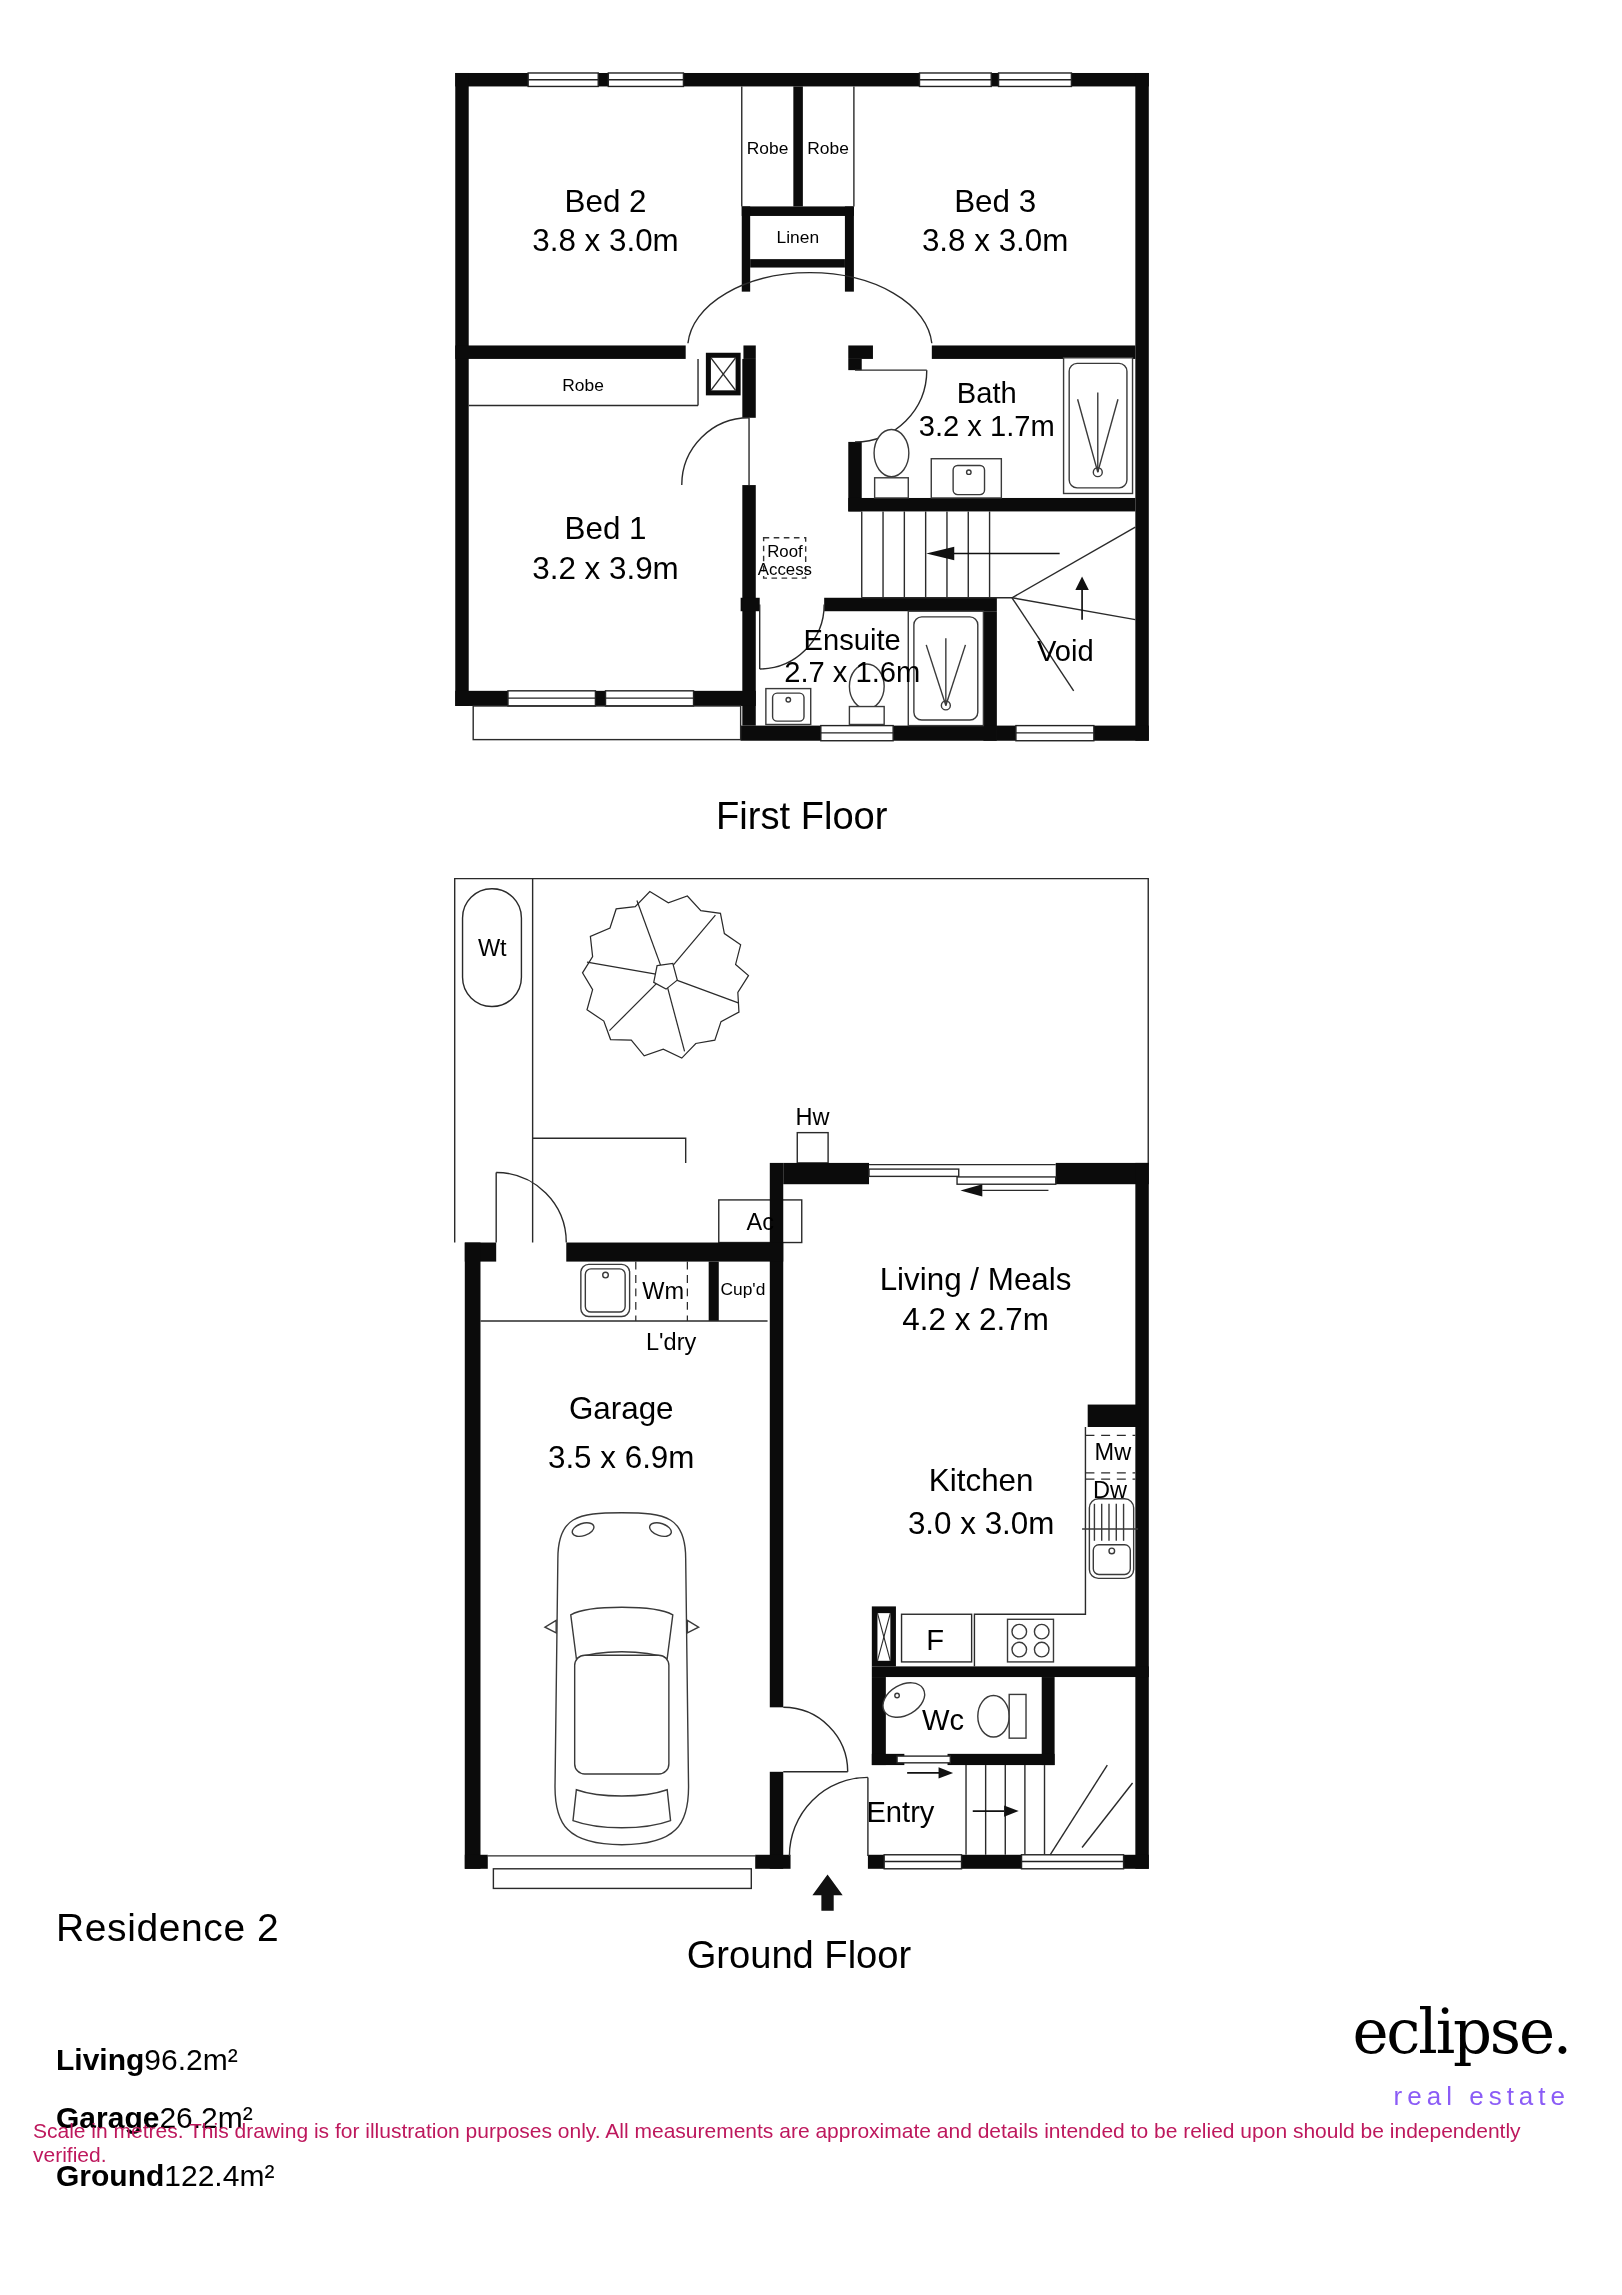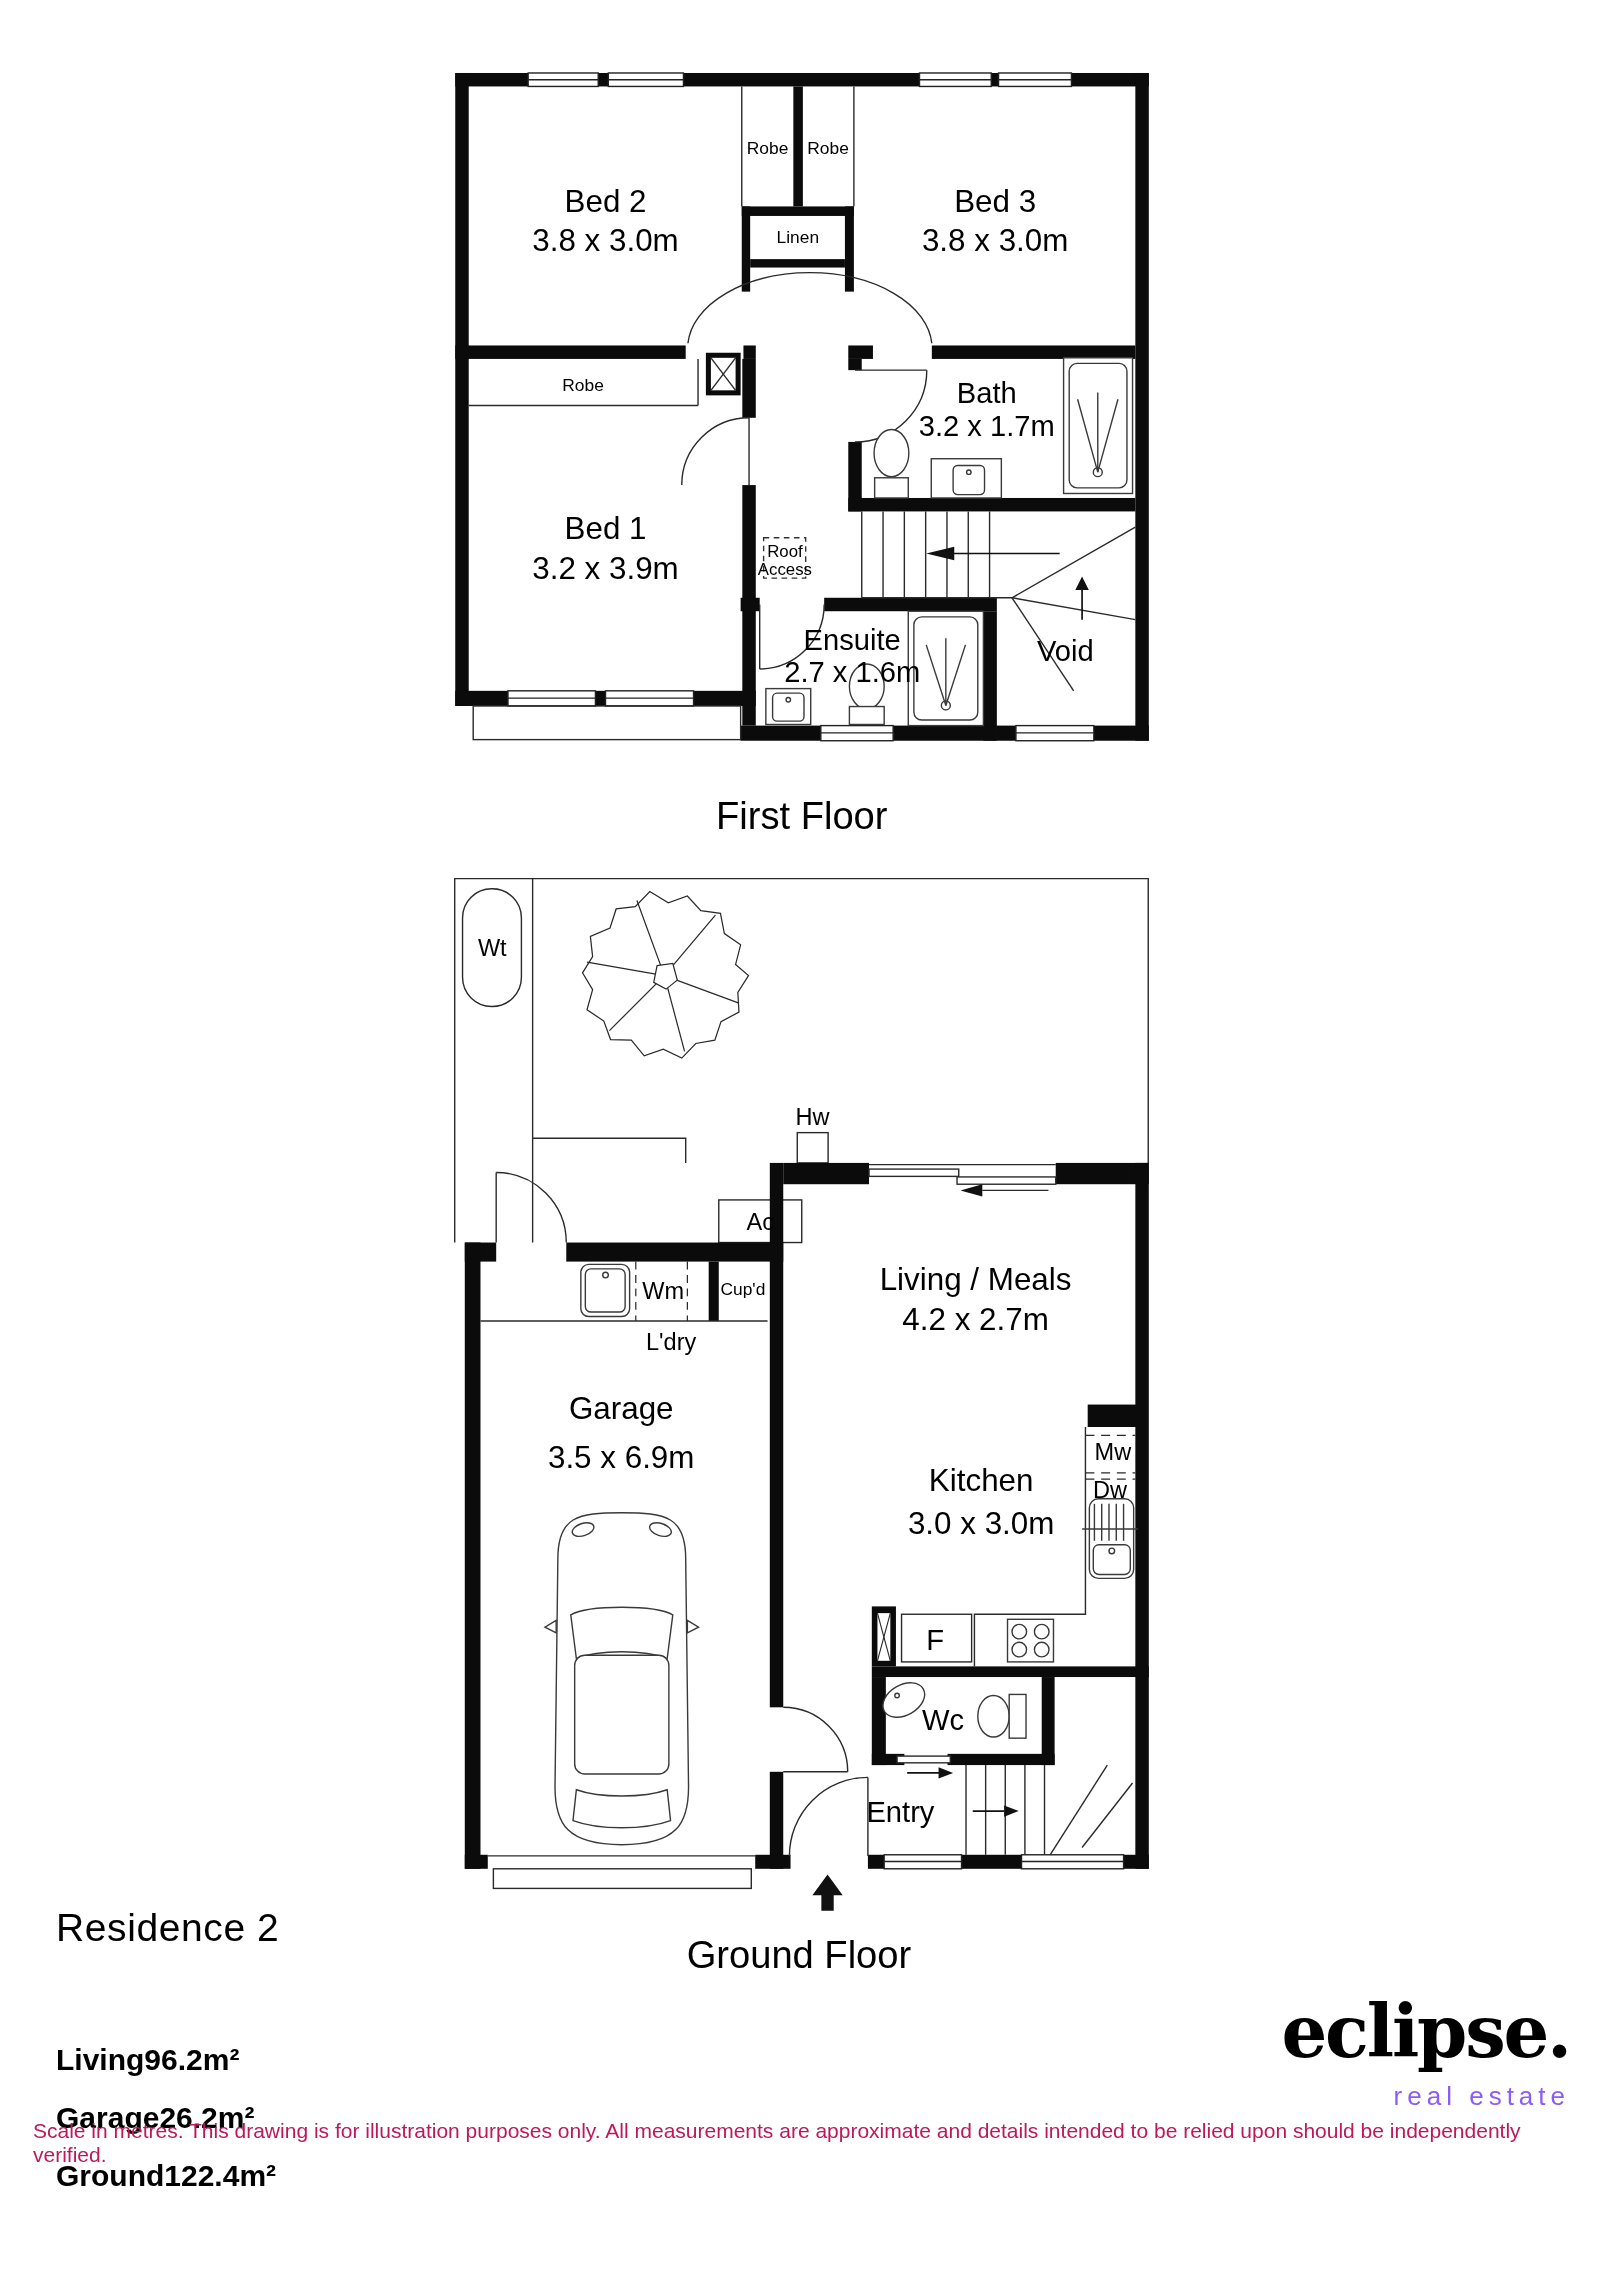--- a/index.html
+++ b/index.html
@@ -15,24 +15,24 @@
   .lbl-mid{font-size:42px;}
   .lbl-big{font-size:52px;}
   .lbl-roof{font-size:30px;}
   .tc{text-anchor:middle;}
   
   .info{position:absolute;left:56px;top:1906px;width:359px;}
   .info .title{font-size:39px;font-weight:normal;letter-spacing:0.6px;}
   .info .rows{margin-top:81px;}
   .info .row{display:flex;font-size:30px;line-height:58px;}
   .info .row .lab{font-weight:bold;}
-  .info .row .val{font-weight:bold;}
+  .info .row .val{font-weight:normal;}
   
   .logo{position:absolute;right:52px;top:1985px;width:393px;text-align:right;}
-  .logo .brand{font-family:"DejaVu Serif", serif;font-weight:bold;font-size:72px;
+  .logo .brand{font-family:"DejaVu Serif", serif;font-weight:normal;font-size:61px;
                letter-spacing:-2.2px;line-height:93px;}
   .logo .tagline{font-size:26px;font-weight:300;letter-spacing:5px;color:#8b5cf6;margin-top:3.4px;}
   
   .footer{position:absolute;left:33px;top:2119px;width:1565px;font-size:21px;color:#be185d;}
 </style>
 </head>
 <body>
 
 <div class="page">
 

